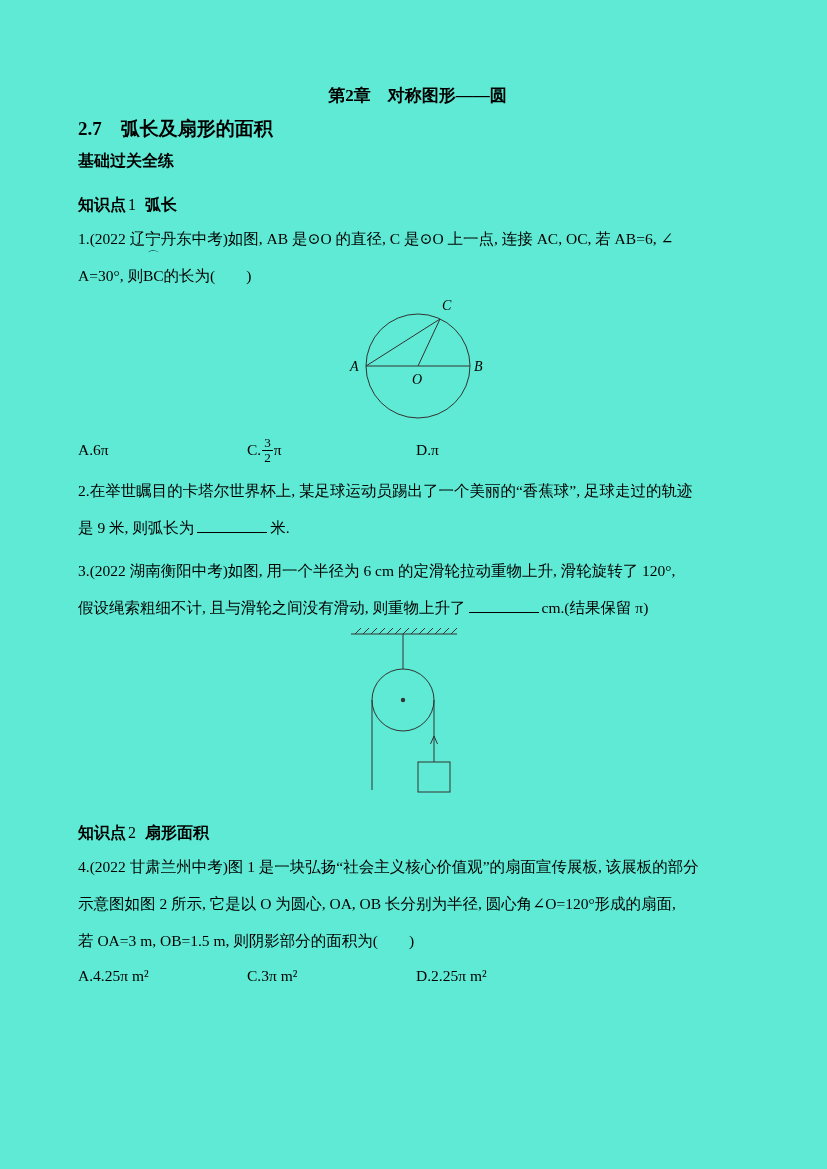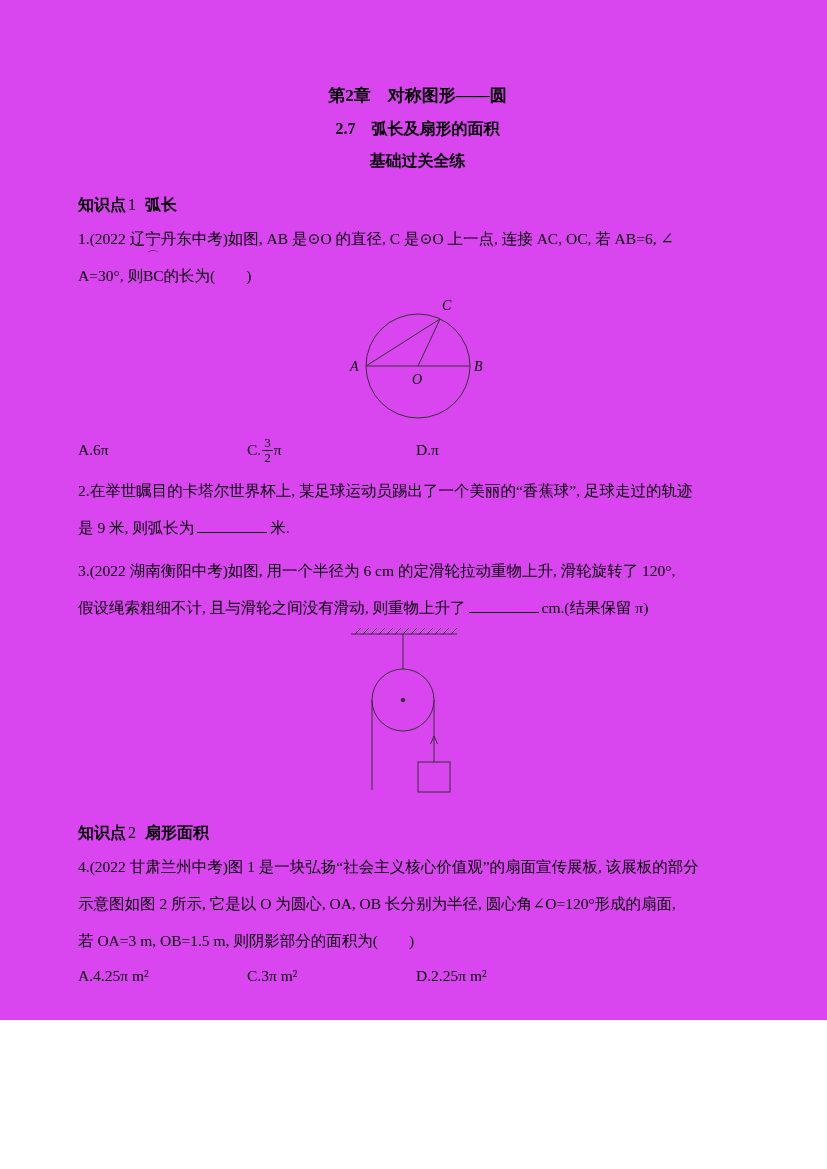--- a/index.html
+++ b/index.html
@@ -2,24 +2,24 @@
 <html><head>
 <meta charset="utf-8">
 <style>
   * { margin:0; padding:0; box-sizing:border-box; }
   html,body { background:#ffffff; }
   body {
     width:827px; height:1169px;
     font-family:"Liberation Serif","DejaVu Serif",serif;
     color:#000;
   }
-  .page { width:827px; height:1020px; padding:86px 70px 0 78px; overflow:hidden; background:#d946ef; }
+  .page { width:827px; height:1169px; padding:86px 70px 0 78px; overflow:hidden; background:#5eead4; }
   .title { font-size:17px; font-weight:bold; text-align:center; line-height:20px; }
-  .subtitle { font-size:16px; font-weight:bold; text-align:center; line-height:18px; margin-top:14px; }
-  .section-head { font-size:16px; font-weight:bold; line-height:18px; margin-top:14px;text-align:center; }
+  .subtitle { font-size:19px; font-weight:bold; text-align:left; line-height:18px; margin-top:14px; }
+  .section-head { font-size:16px; font-weight:bold; line-height:18px; margin-top:14px; }
   .kp { font-size:16px; font-weight:bold; line-height:18px; margin-top:26px; }
   .kp .kp-num { font-weight:normal; padding:0 3px 0 2px; }
   .kp .kp-title { padding-left:6px; }
   .qblock { margin-top:6px; }
   .qline { font-size:15.5px; line-height:37px; white-space:nowrap; }
   .opts { display:flex; font-size:15.5px; line-height:30px; margin-top:2px; }
   .opts .col1 { width:169px; }
   .opts .col2 { width:165px; }
   .opts .col3 { width:169px; }
   .figwrap { text-align:center; }

